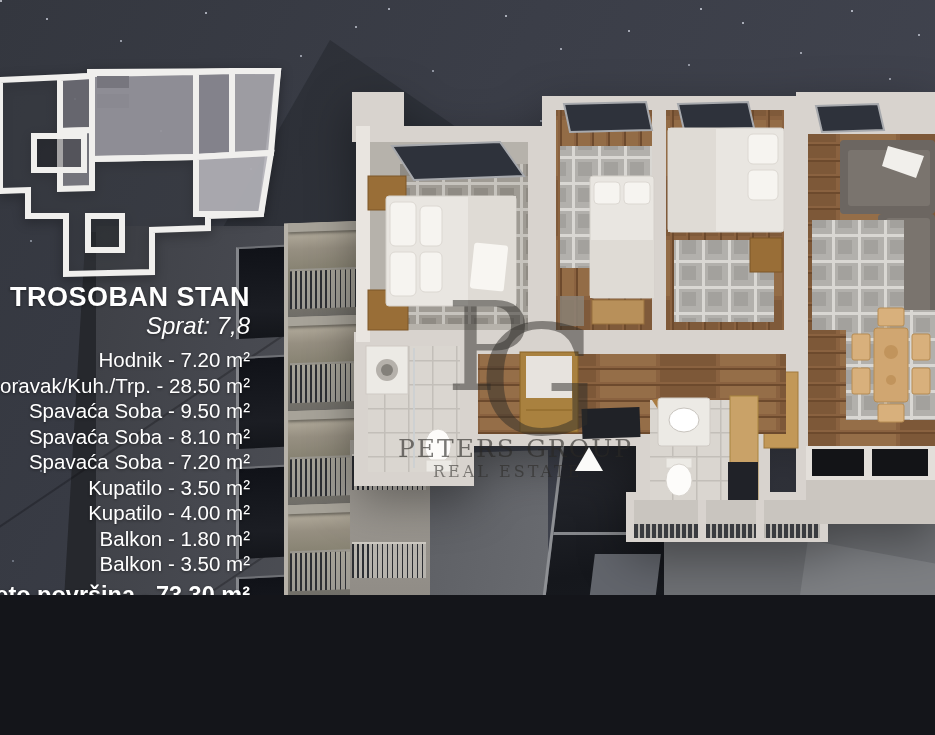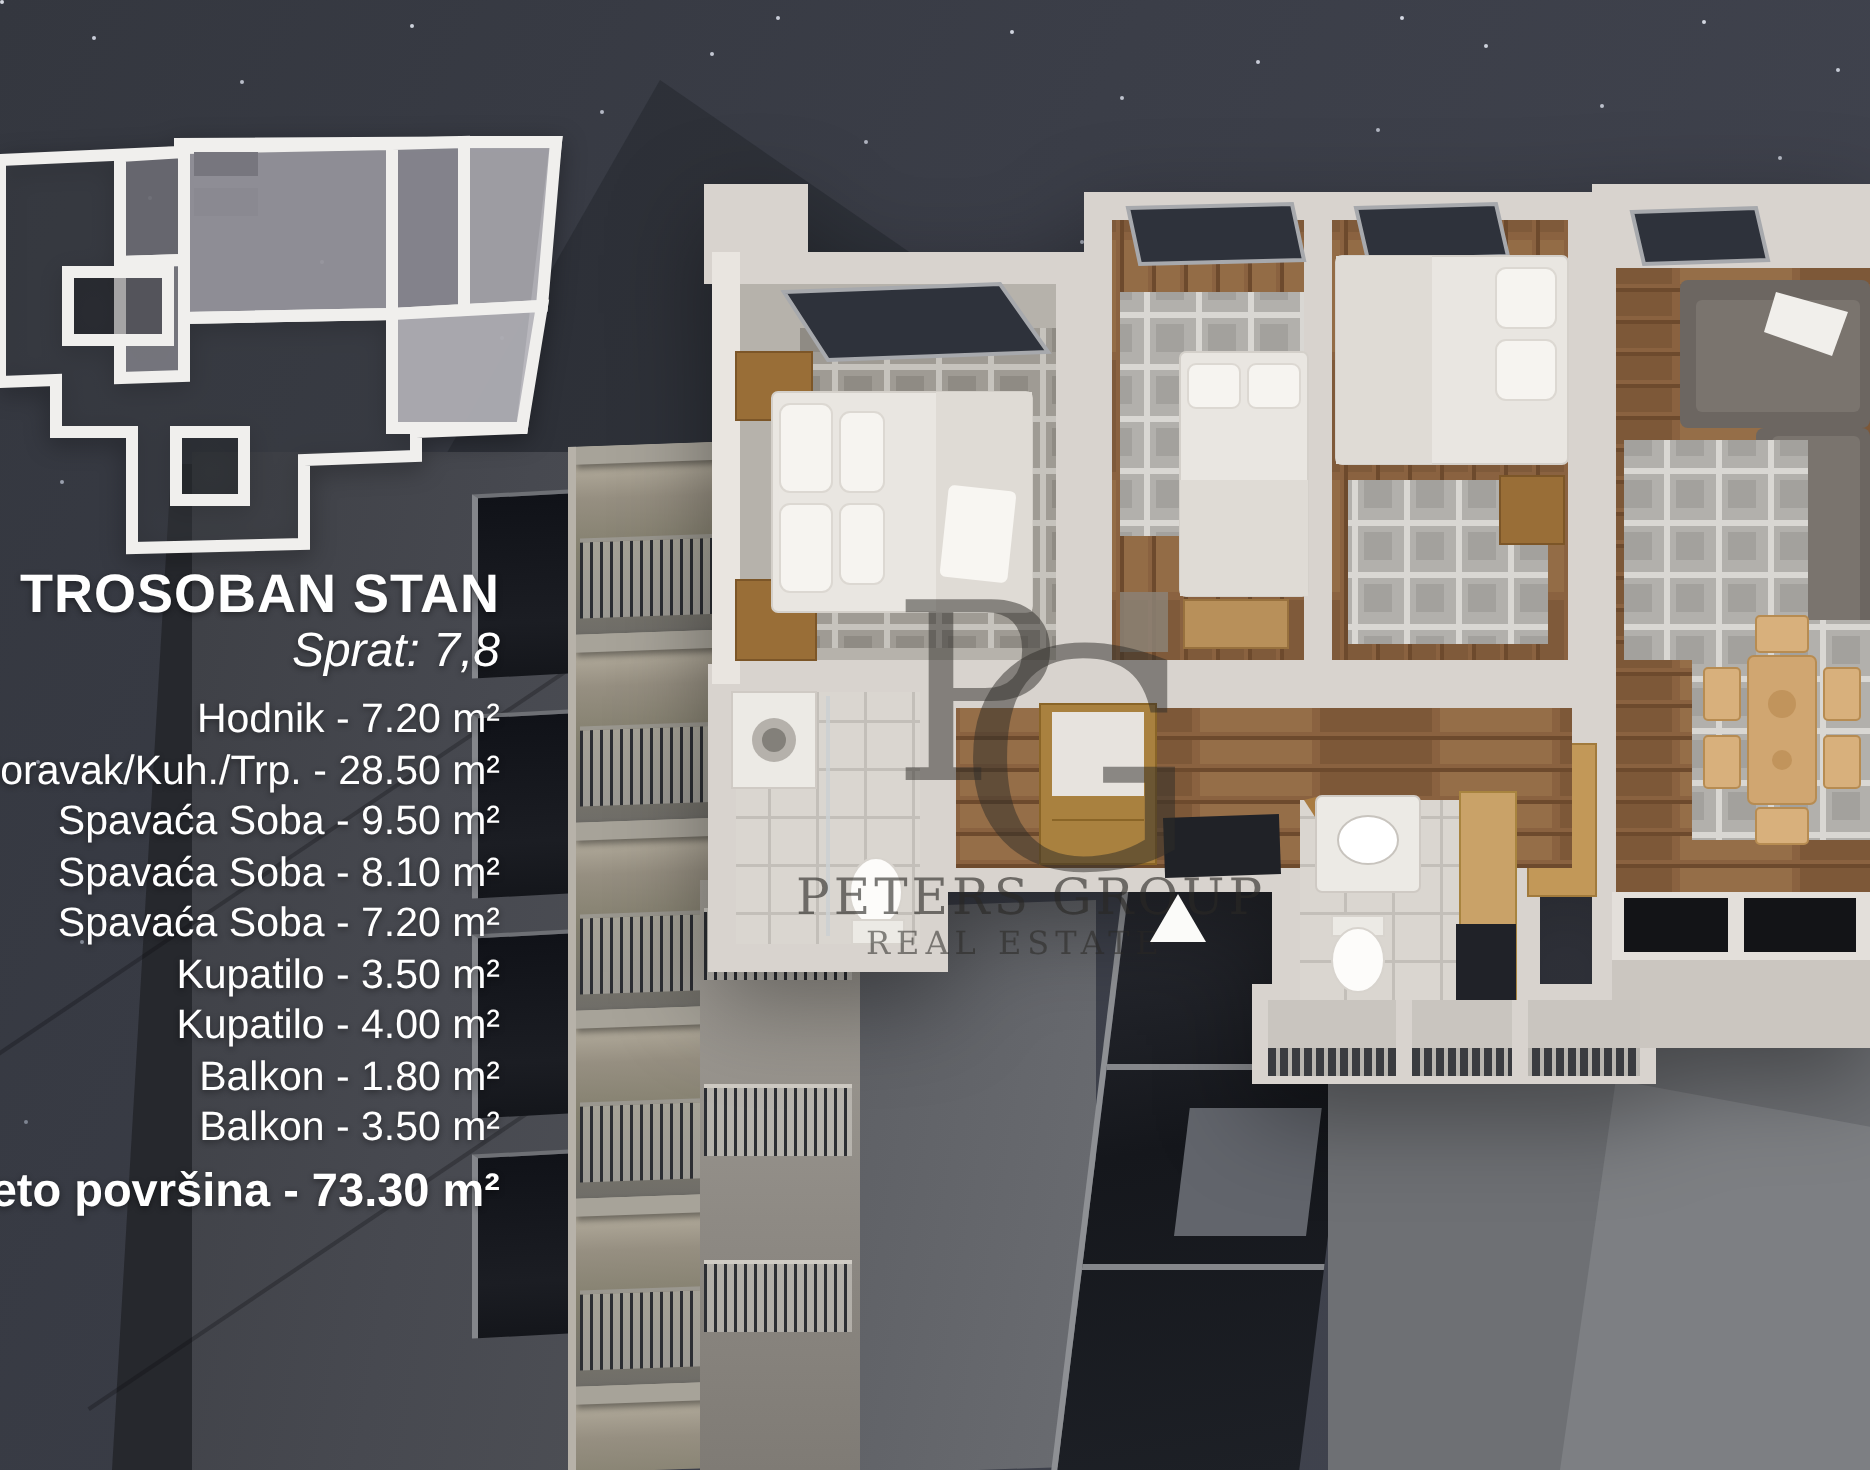--- a/index.html
+++ b/index.html
@@ -1,17 +1,17 @@
 <!DOCTYPE html>
 <html><head>
 <meta charset="utf-8">
 <style>
   html,body{margin:0;padding:0;background:#14151a;}
   .stage{
-    position:relative;width:935px;height:735px;overflow:hidden;
+    position:relative;width:935px;height:595px;overflow:hidden;
     font-family:"Liberation Sans",sans-serif;
     background:linear-gradient(115deg,#34373f 0%,#3b3e48 45%,#424550 100%);
   }
   .stage *{box-sizing:border-box;}
 
   
   .sky-silhouette{
     position:absolute;left:210px;top:40px;width:400px;height:210px;
     background:rgba(18,20,26,.28);
     clip-path:polygon(30% 0,100% 92%,0 100%);

